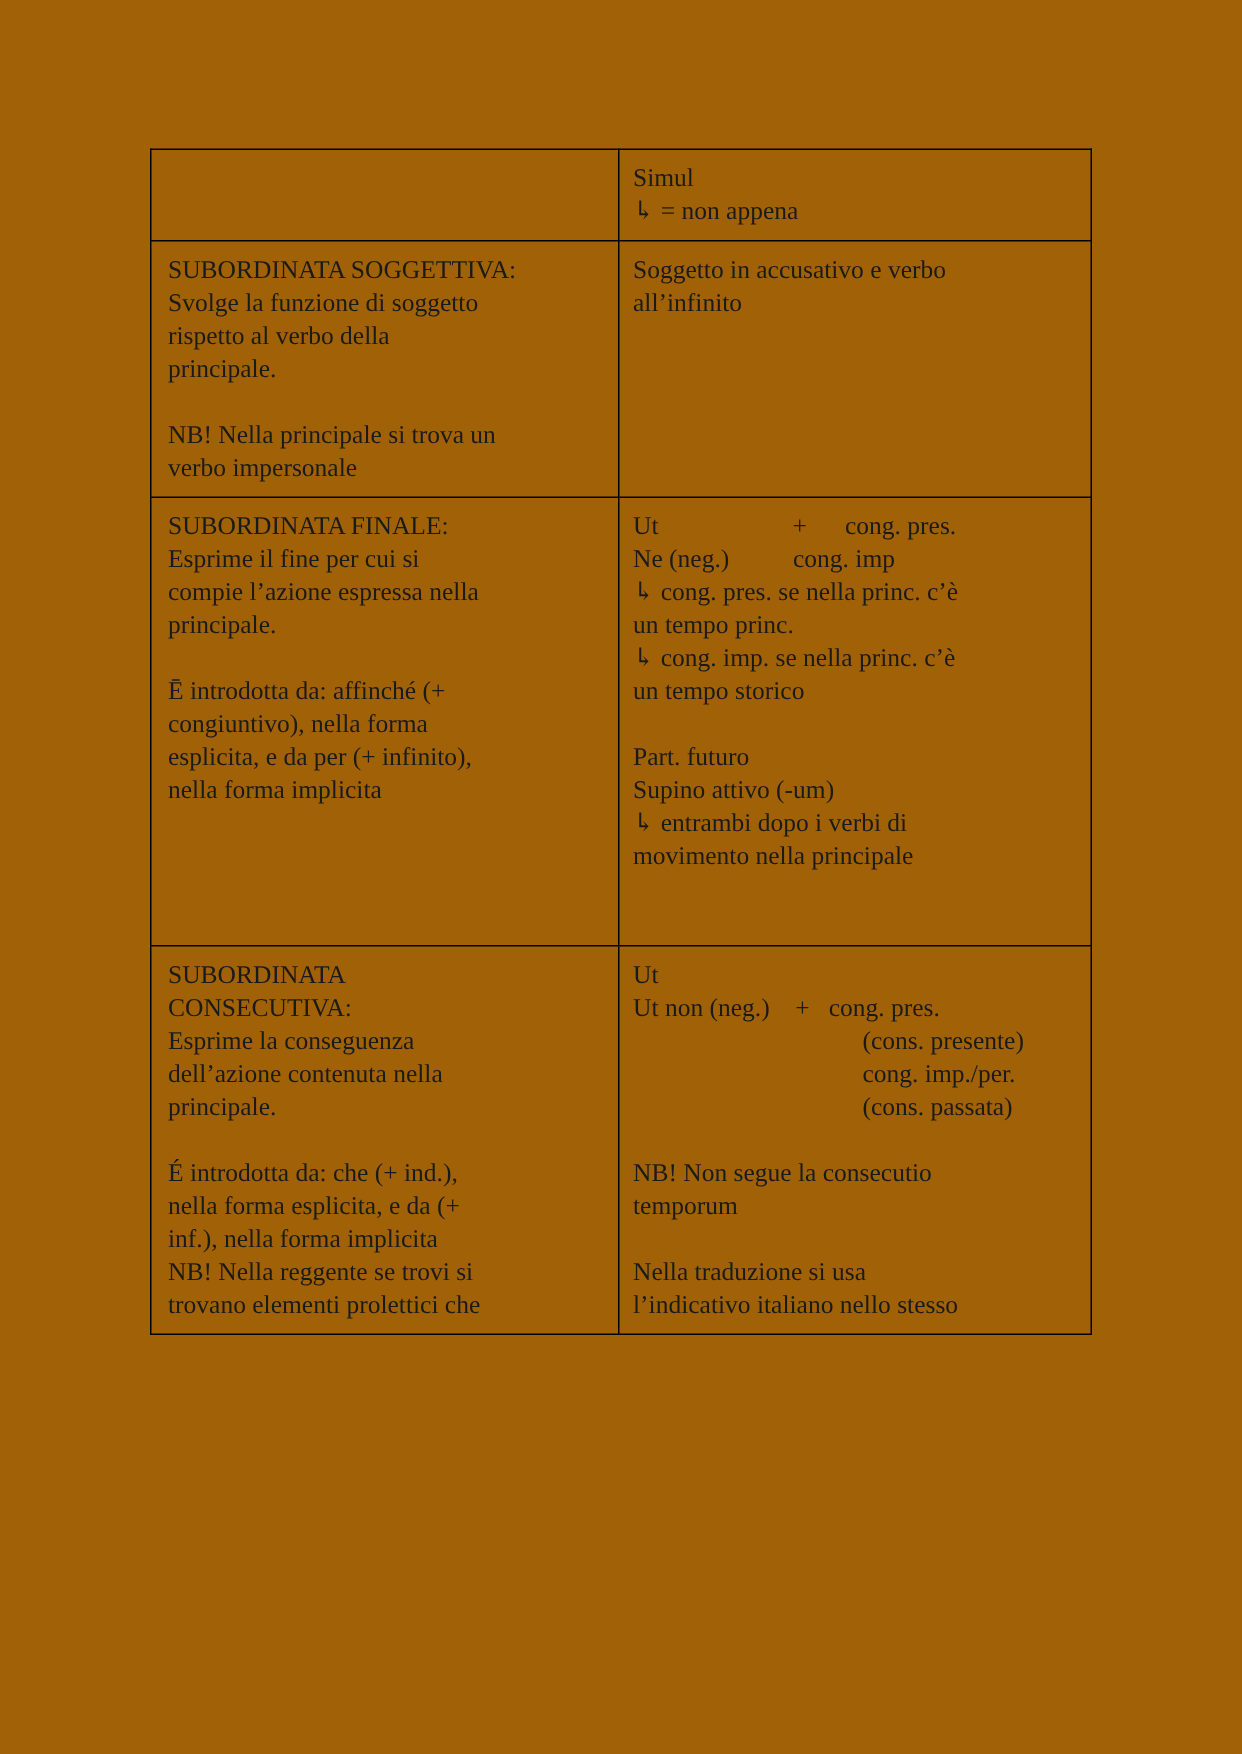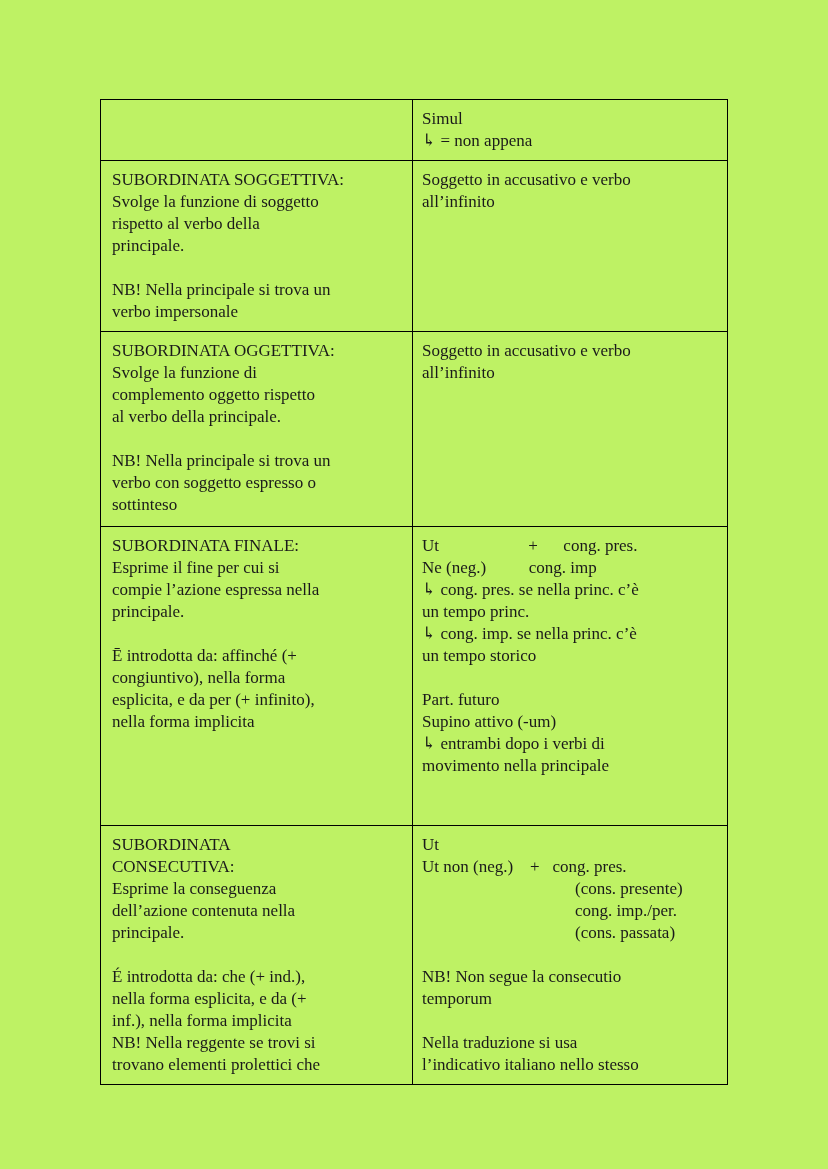--- a/index.html
+++ b/index.html
@@ -10,21 +10,21 @@
     width: 828px;
     height: 1169px;
     background: #ffffff;
     font-family: "Liberation Serif", "DejaVu Serif", serif;
     color: #1a1a1a;
   }
   .page {
     position: relative;
     width: 828px;
     height: 1169px;
-    background: #bef264;
+    background: #a16207;
     overflow: hidden;
   }
   .grammar-table {
     position: absolute;
     left: 100px;
     top: 99px;
     width: 627px;
     border-collapse: collapse;
     table-layout: fixed;
     font-size: 17px;
@@ -59,32 +59,20 @@
 ↳ = non appena</td>
       </tr>
       <tr class="row-1">
         <td class="cell cell-left">SUBORDINATA SOGGETTIVA:
 Svolge la funzione di soggetto
 rispetto al verbo della
 principale.
 
 NB! Nella principale si trova un
 verbo impersonale</td>
-        <td class="cell cell-right">Soggetto in accusativo e verbo
-all’infinito</td>
-      </tr>
-      <tr class="row-2">
-        <td class="cell cell-left">SUBORDINATA OGGETTIVA:
-Svolge la funzione di
-complemento oggetto rispetto
-al verbo della principale.
-
-NB! Nella principale si trova un
-verbo con soggetto espresso o
-sottinteso</td>
         <td class="cell cell-right">Soggetto in accusativo e verbo
 all’infinito</td>
       </tr>
       <tr class="row-3">
         <td class="cell cell-left">SUBORDINATA FINALE:
 Esprime il fine per cui si
 compie l’azione espressa nella
 principale.
 
 Ē introdotta da: affinché (+

